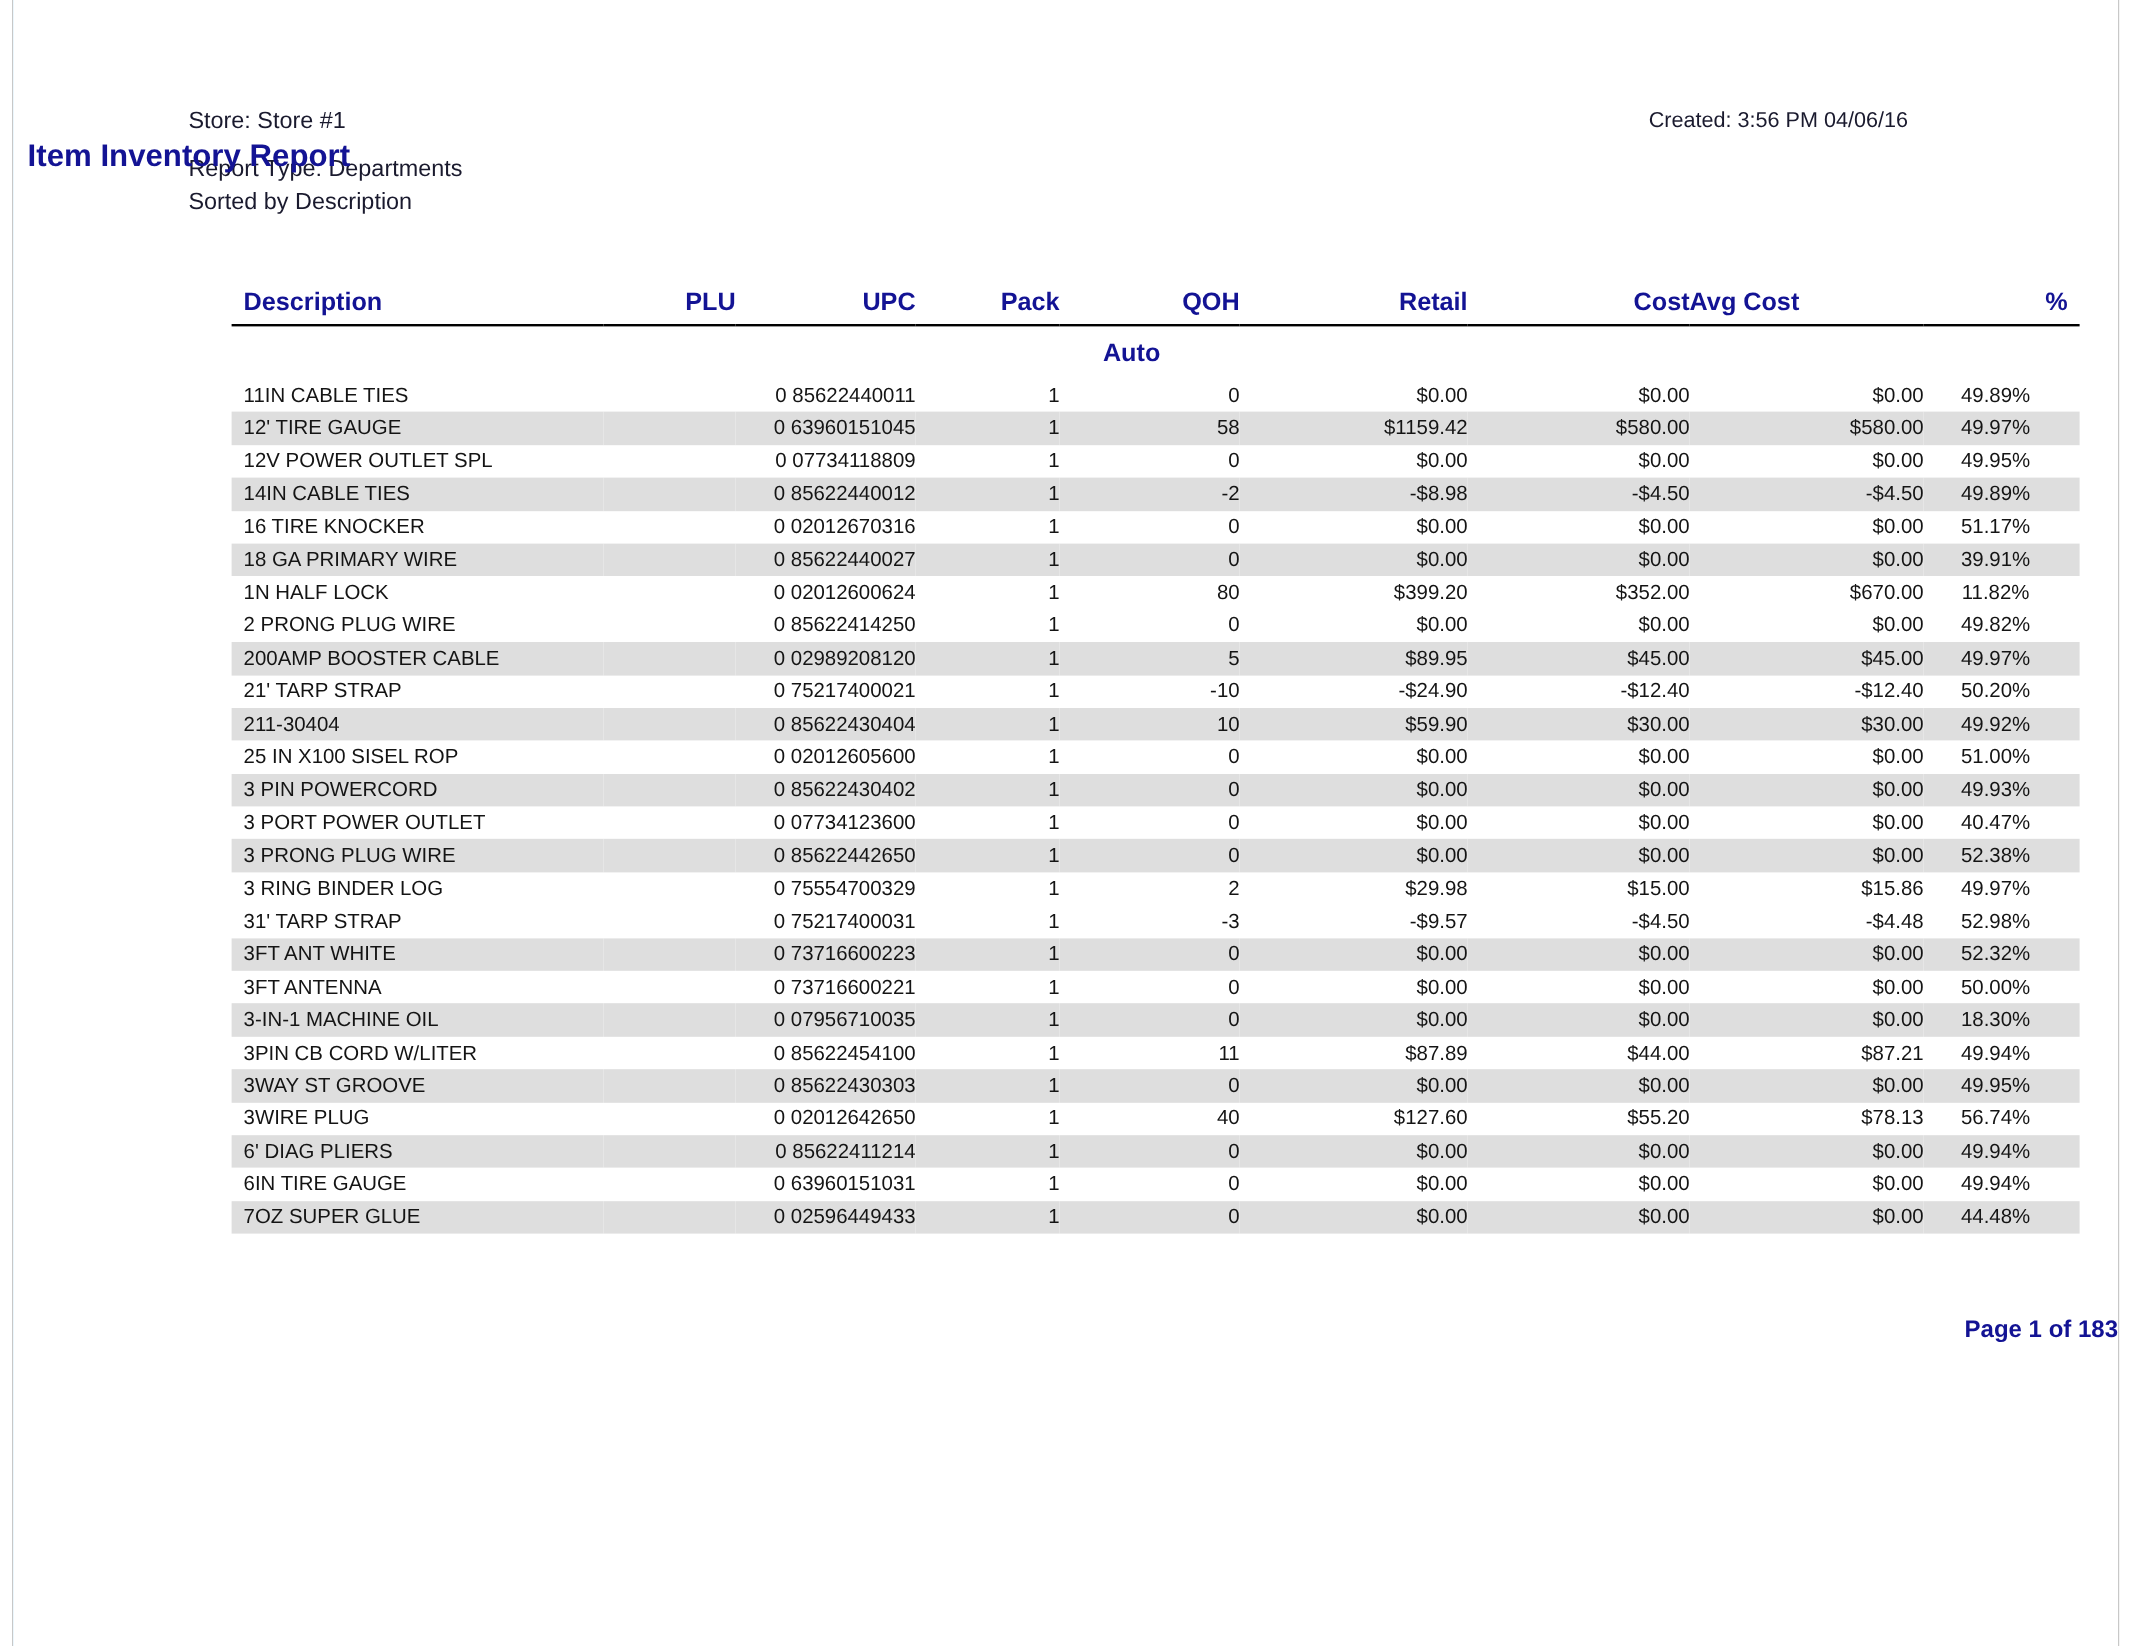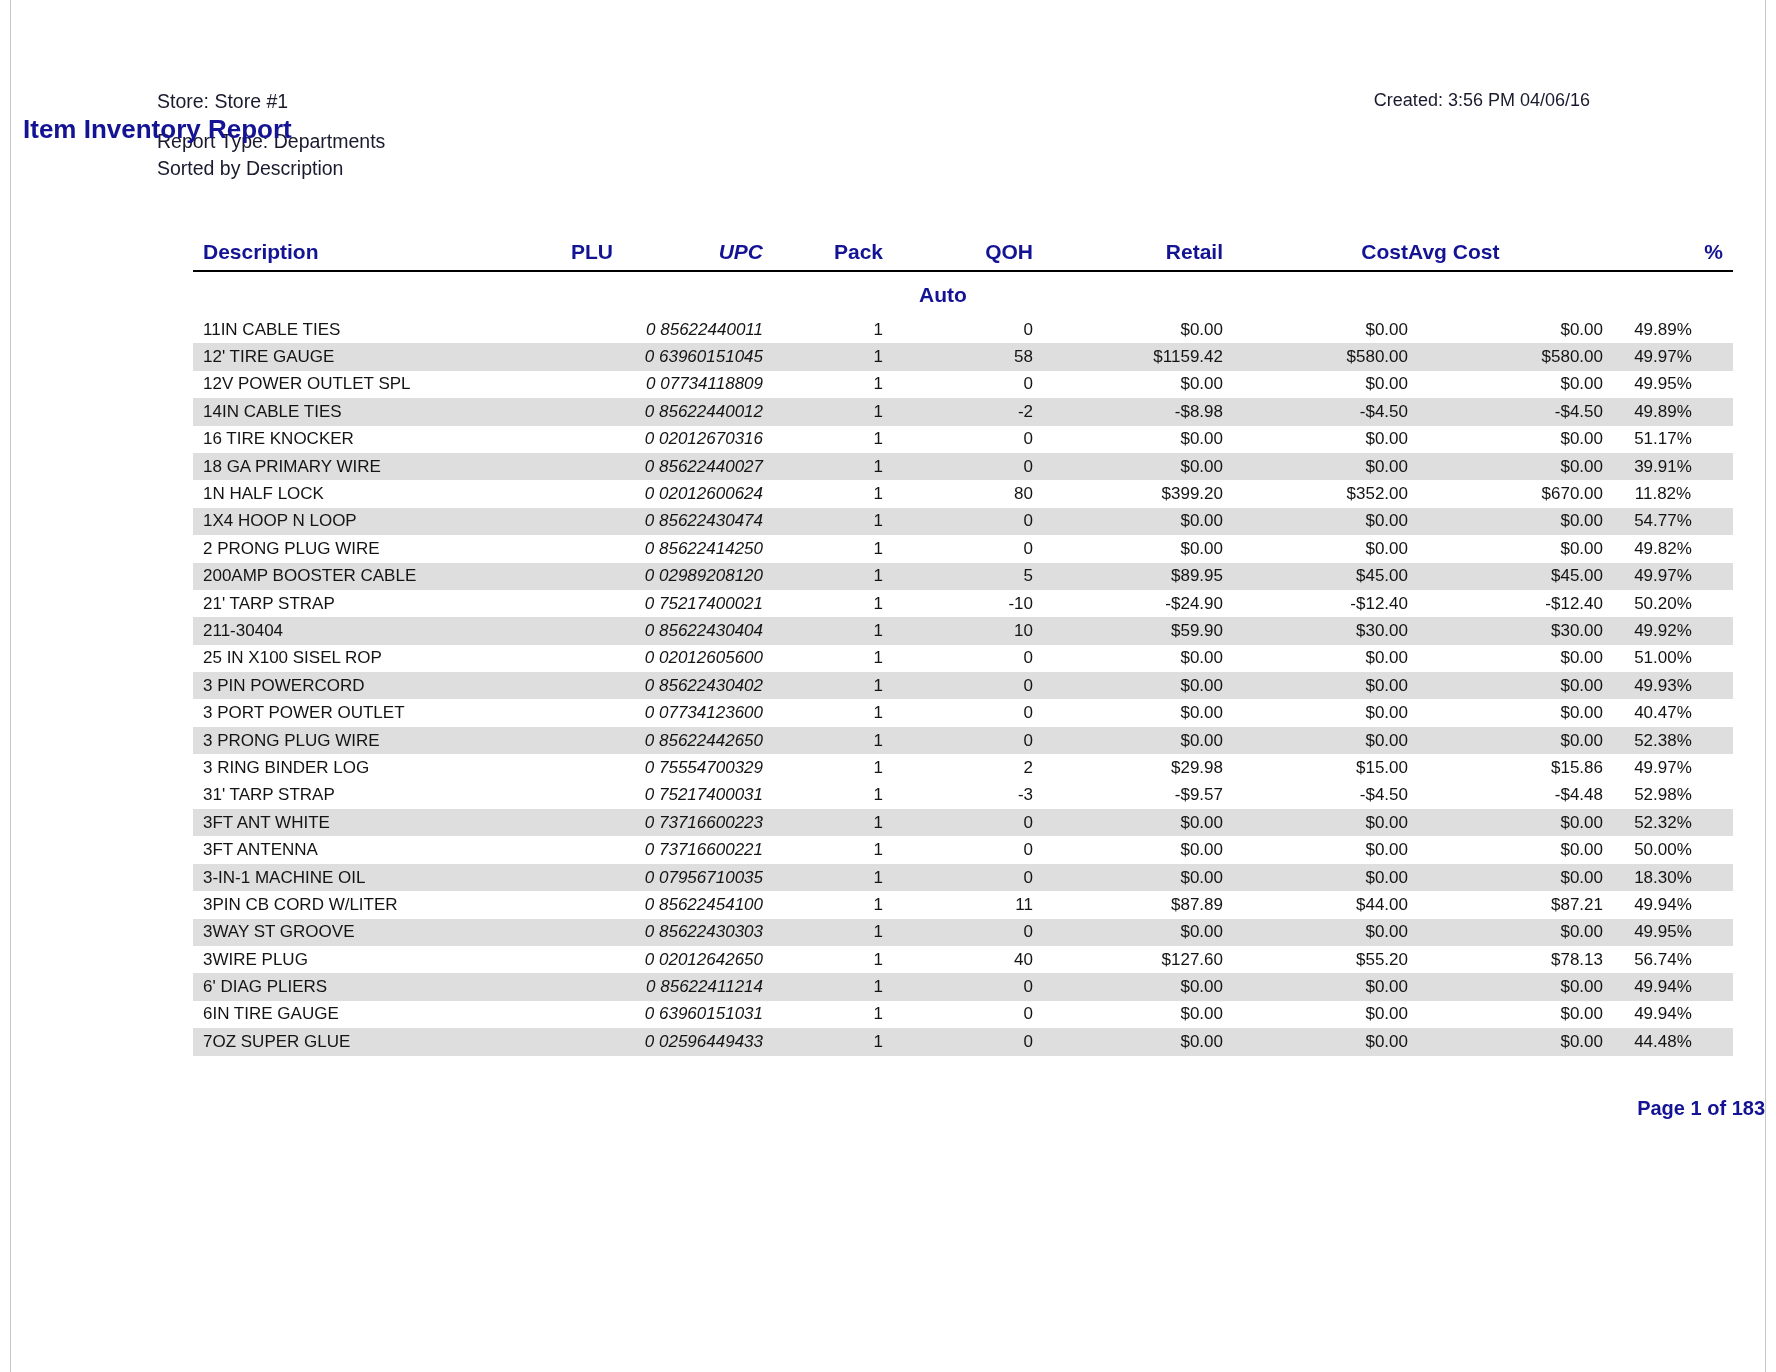--- a/index.html
+++ b/index.html
@@ -86,21 +86,21 @@
   table.rpt thead th {
     font-size: 21px;
     font-weight: bold;
     color: #131394;
     padding: 4px 0 6px 0;
     border-bottom: 2.5px solid #000000;
     white-space: nowrap;
   }
   .c-desc  { width: 300px; text-align: left;  padding-left: 10px !important; }
   .c-plu   { width: 110px; text-align: right; }
-  .c-upc   { width: 150px; text-align: right; font-style: italic; }
+  .c-upc   { width: 150px; text-align: right; }
   .c-pack  { width: 120px; text-align: right; }
   .c-qoh   { width: 150px; text-align: right; }
   .c-retail{ width: 190px; text-align: right; }
   .c-cost  { width: 185px; text-align: right; }
   .c-avg   { width: 195px; text-align: right; }
   .c-pct   { width: 120px; text-align: center; padding-right: 10px !important; }
 
   thead th.c-desc  { text-align: left; }
   thead th.c-plu   { text-align: right; padding-right: 6px; }
   thead th.c-upc   { text-align: right; padding-right: 22px; }
@@ -259,31 +259,20 @@
               <td class="c-desc">1N HALF LOCK</td>
               <td class="c-plu"></td>
               <td class="c-upc">0 02012600624</td>
               <td class="c-pack">1</td>
               <td class="c-qoh">80</td>
               <td class="c-retail">$399.20</td>
               <td class="c-cost">$352.00</td>
               <td class="c-avg">$670.00</td>
               <td class="c-pct">11.82%</td>
             </tr>
-            <tr class="data-row shaded">
-              <td class="c-desc">1X4 HOOP N LOOP</td>
-              <td class="c-plu"></td>
-              <td class="c-upc">0 85622430474</td>
-              <td class="c-pack">1</td>
-              <td class="c-qoh">0</td>
-              <td class="c-retail">$0.00</td>
-              <td class="c-cost">$0.00</td>
-              <td class="c-avg">$0.00</td>
-              <td class="c-pct">54.77%</td>
-            </tr>
             <tr class="data-row">
               <td class="c-desc">2 PRONG PLUG WIRE</td>
               <td class="c-plu"></td>
               <td class="c-upc">0 85622414250</td>
               <td class="c-pack">1</td>
               <td class="c-qoh">0</td>
               <td class="c-retail">$0.00</td>
               <td class="c-cost">$0.00</td>
               <td class="c-avg">$0.00</td>
               <td class="c-pct">49.82%</td>

